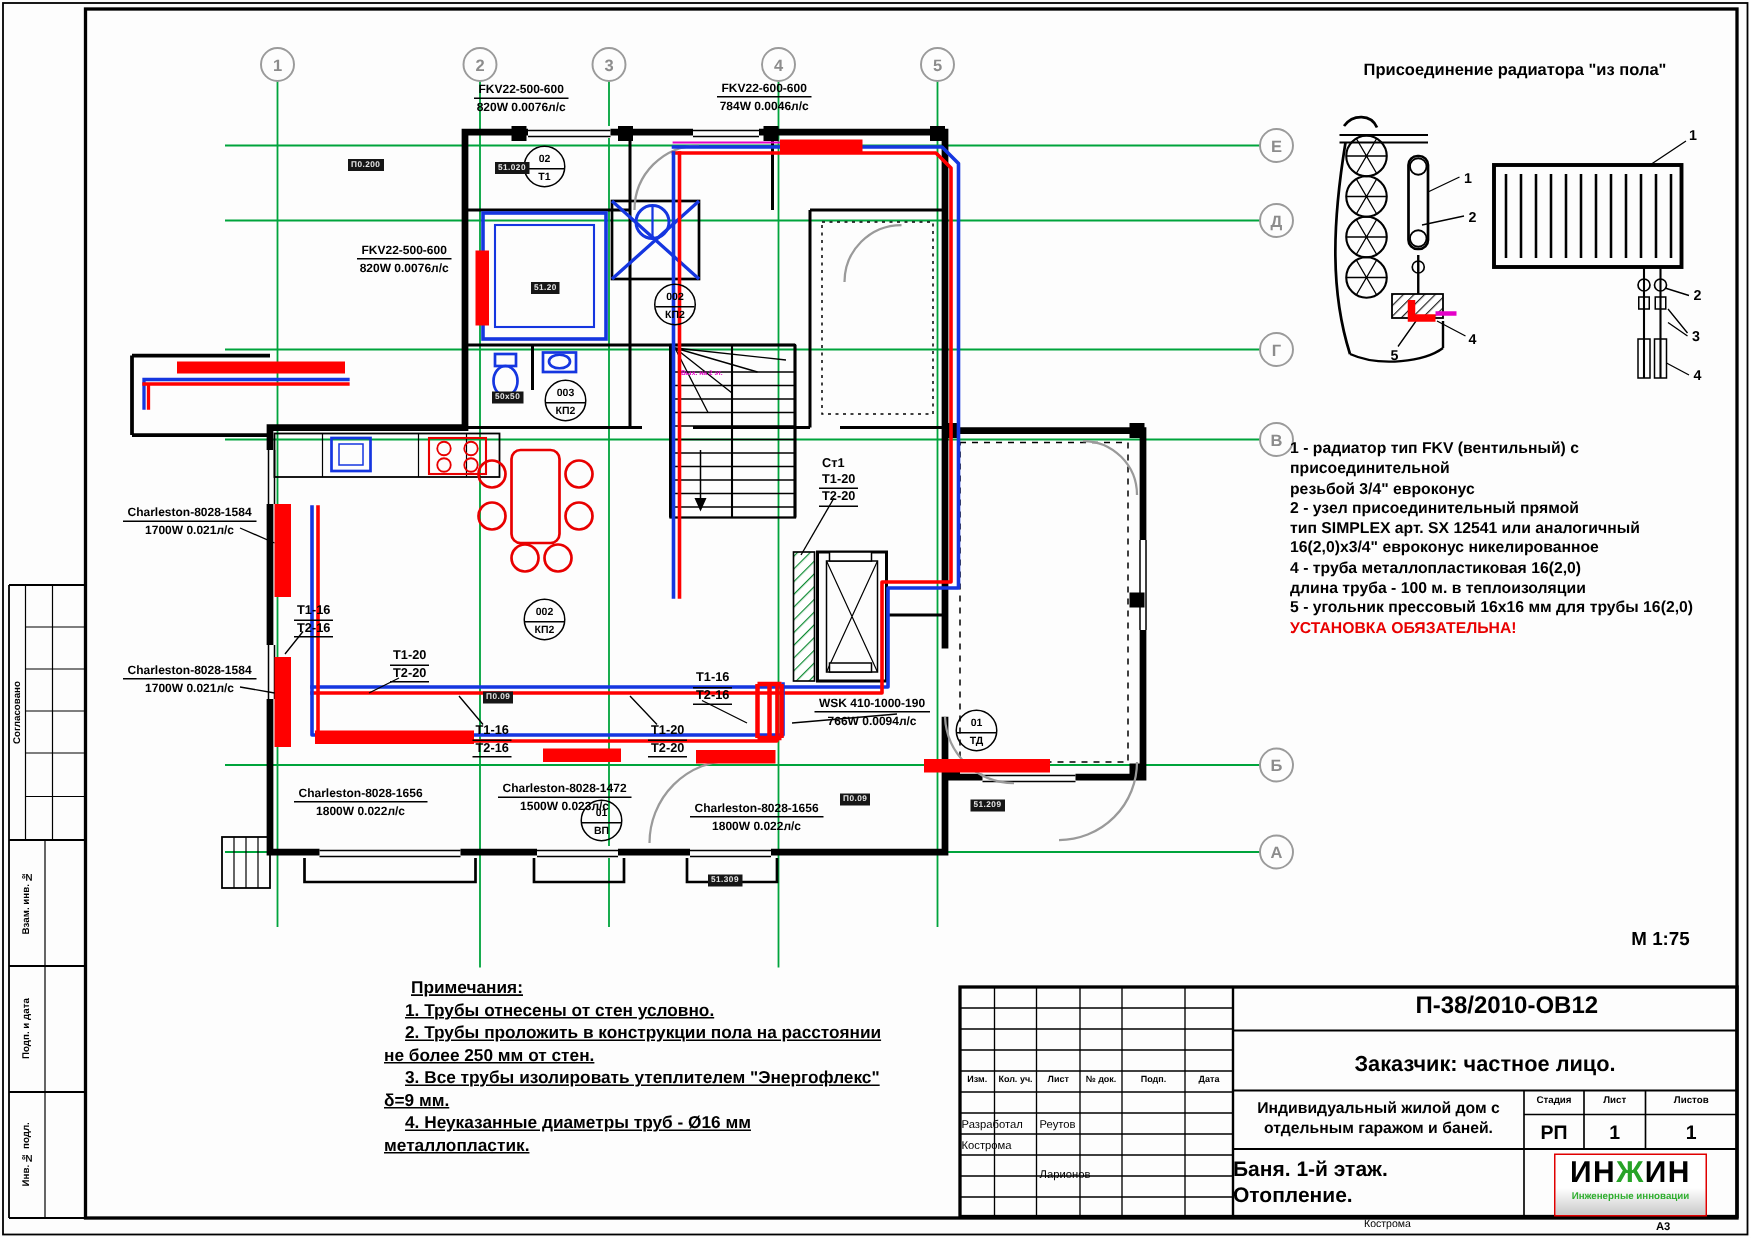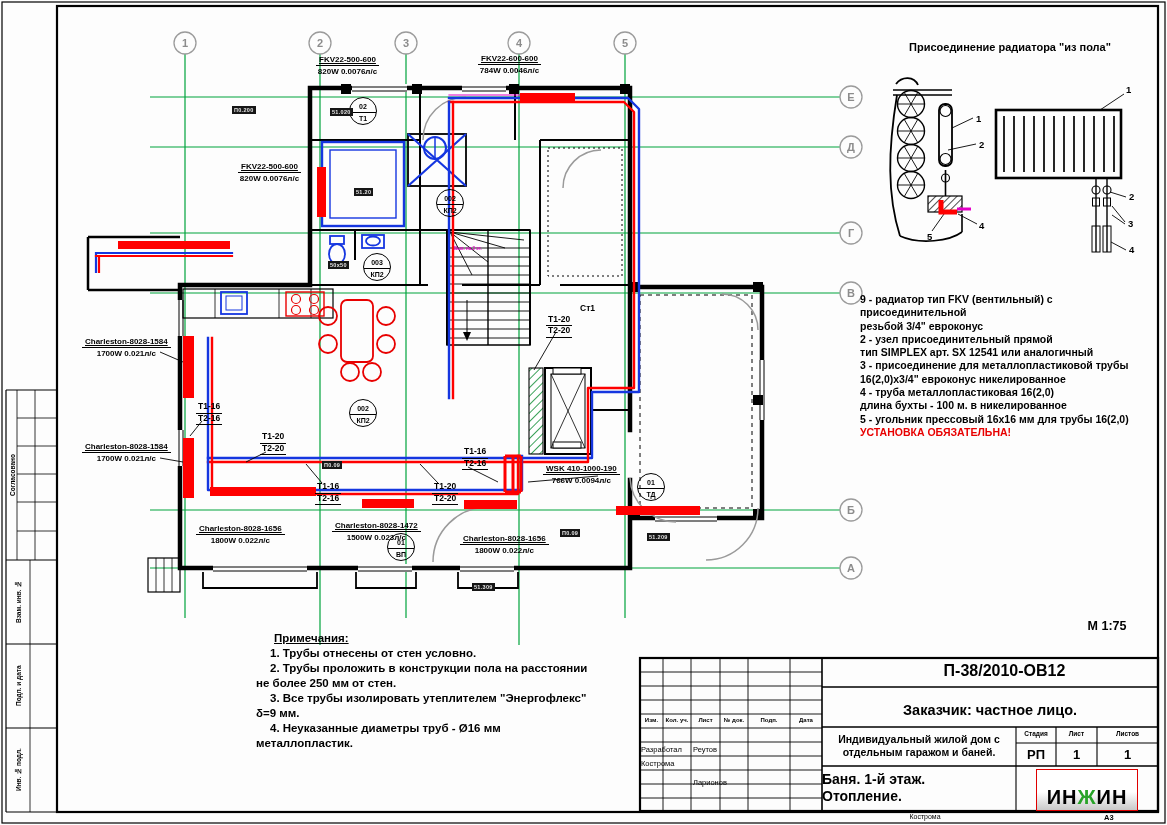--- a/index.html
+++ b/index.html
@@ -1,49 +1,49 @@
 <!DOCTYPE html>
 <html><head>
 <meta charset="utf-8">
 <style>
   html,body{margin:0;padding:0;background:#fff;width:1167px;height:825px;overflow:hidden;}
   #sheet{position:relative;width:1167px;height:825px;background:#fdfdfd;font-family:"Liberation Sans",sans-serif;color:#000;}
   svg{position:absolute;left:0;top:0;}
   .spec{position:absolute;font:bold 8px/9px "Liberation Sans",sans-serif;text-align:center;white-space:nowrap;}
-  .spec .n{border-bottom:1px solid #000;padding:0 3px 1px;text-decoration:underline;}
+  .spec .n{border-bottom:1px solid #000;padding:0 3px 1px;}
   .spec .v{padding-top:1px;}
   .pp{position:absolute;font:bold 8.5px/9.5px "Liberation Sans",sans-serif;white-space:nowrap;}
   .pp div{border-bottom:1px solid #000;padding:0 2px 1px;width:max-content;}
-  .pp .nl{border-bottom:none;margin-left:32px;}
+  .pp .nl{border-bottom:none;}
   .mark{position:absolute;width:26px;height:26px;border:1.3px solid #000;border-radius:50%;font:bold 7px/1 "Liberation Sans",sans-serif;text-align:center;background:rgba(255,255,255,.0);}
   .mark .a{display:block;border-bottom:1.2px solid #000;padding:5px 0 2px;}
   .mark .b{display:block;padding-top:2px;}
   .tag{position:absolute;background:#161616;color:#e6e6e6;font:bold 5.5px/1.5 "Liberation Sans",sans-serif;padding:0 2px;letter-spacing:.3px;white-space:nowrap;}
   .vlabel{position:absolute;display:flex;align-items:center;justify-content:center;writing-mode:vertical-rl;transform:rotate(180deg);font:bold 6.5px "Liberation Sans",sans-serif;white-space:nowrap;}
   .legend{position:absolute;left:860px;top:293px;width:300px;font:bold 10.5px/13.3px "Liberation Sans",sans-serif;}
   .legend .warn{color:#e80000;}
-  .notes{position:absolute;left:256px;top:631px;width:345px;font:bold 11.5px/15px "Liberation Sans",sans-serif;}
+  .notes{position:absolute;left:256px;top:652px;width:345px;font:bold 11.5px/15px "Liberation Sans",sans-serif;text-decoration:underline;}
   .notes .t{text-decoration:underline;padding-left:18px;}
   .notes .ind{text-indent:14px;}
   .dtitle{position:absolute;left:860px;top:41px;width:300px;text-align:center;font:bold 11px "Liberation Sans",sans-serif;}
   .scale{position:absolute;left:1062px;top:619px;width:90px;text-align:center;font:bold 12.5px "Liberation Sans",sans-serif;}
   .stairnote{position:absolute;left:454px;top:246px;font:bold 4.5px "Liberation Sans",sans-serif;color:#e400c8;}
   .tb{position:absolute;font-family:"Liberation Sans",sans-serif;}
   .tb-doc{left:822px;top:662px;width:365px;text-align:center;font:bold 16px "Liberation Sans",sans-serif;}
   .tb-cust{left:822px;top:702px;width:336px;text-align:center;font:bold 14.5px "Liberation Sans",sans-serif;}
   .tb-proj{left:826px;top:733px;width:186px;text-align:center;font:bold 10.5px/13px "Liberation Sans",sans-serif;}
   .tb-title{left:822px;top:771px;width:194px;text-align:left;font:bold 14px/17px "Liberation Sans",sans-serif;}
   .tb-h{position:absolute;text-align:center;font:bold 6.5px "Liberation Sans",sans-serif;}
   .tb-v{position:absolute;text-align:center;font:bold 13px "Liberation Sans",sans-serif;}
   .st-h{position:absolute;text-align:center;font:bold 6px "Liberation Sans",sans-serif;white-space:nowrap;}
   .st-r{position:absolute;font:7.5px "Liberation Sans",sans-serif;white-space:nowrap;}
   .city{position:absolute;left:880px;top:813px;width:90px;text-align:center;font:7px "Liberation Sans",sans-serif;}
   .fmt{position:absolute;left:1104px;top:813px;font:bold 7.5px "Liberation Sans",sans-serif;}
   .logo{position:absolute;left:1036px;top:769px;width:100px;height:40px;border:1.5px solid #e00000;background:linear-gradient(#ffffff 55%,#c9c9c9);text-align:center;overflow:hidden;}
-  .logo .big{font:bold 20px/22px "Liberation Sans",sans-serif;letter-spacing:1px;margin-top:16px;}
+  .logo .big{font:bold 20px/22px "Liberation Sans",sans-serif;letter-spacing:1px;margin-top:1px;}
   .logo .big .g{color:#27a327;}
   .logo .sub{font:bold 6.5px "Liberation Sans",sans-serif;color:#2fae2f;margin-top:1px;}
 </style>
 </head>
 <body>
 
 <div id="sheet">
 
 <svg width="1167" height="825" viewBox="0 0 1167 825">
   <defs>
@@ -317,28 +317,27 @@
     <path stroke-width="0.9" d="M663,658 V811 M691,658 V811 M720,658 V811 M748,658 V811 M790,658 V811"></path>
     <path stroke-width="0.9" d="M640,672 H822 M640,686 H822 M640,700 H822 M640,714 H822 M640,728 H822 M640,742 H822 M640,756 H822 M640,770 H822 M640,784 H822 M640,798 H822"></path>
     <path stroke-width="1.4" d="M822,687 H1158 M822,727 H1158 M822,766 H1158"></path>
     <path stroke-width="1.1" d="M1016,727 V811 M1056,727 V766 M1097,727 V766 M1016,743 H1158"></path>
   </g>
 </svg>
 
 <div class="dtitle">Присоединение радиатора "из пола"</div>
 
 <div class="legend">
-  <div>9 - радиатор тип FKV (вентильный) с присоединительной</div>
+  <div>1 - радиатор тип FKV (вентильный) с присоединительной</div>
   <div>резьбой 3/4" евроконус</div>
   <div>2 - узел присоединительный прямой</div>
   <div>тип SIMPLEX  арт. SX 12541 или аналогичный</div>
-  <div>3 - присоединение для металлопластиковой трубы</div>
   <div>16(2,0)х3/4" евроконус никелированное</div>
   <div>4 - труба металлопластиковая 16(2,0)</div>
-  <div>длина бухты - 100 м. в никелированное</div>
+  <div>длина труба - 100 м. в теплоизоляции</div>
   <div>5 - угольник прессовый 16х16 мм для трубы 16(2,0)</div>
   <div class="warn">УСТАНОВКА ОБЯЗАТЕЛЬНА!</div>
 </div>
 
 <div class="scale">М 1:75</div>
 
 <div class="notes">
   <div class="t">Примечания:</div>
   <div class="ind">1. Трубы отнесены от стен условно.</div>
   <div class="ind">2. Трубы проложить в конструкции  пола на расстоянии</div>

